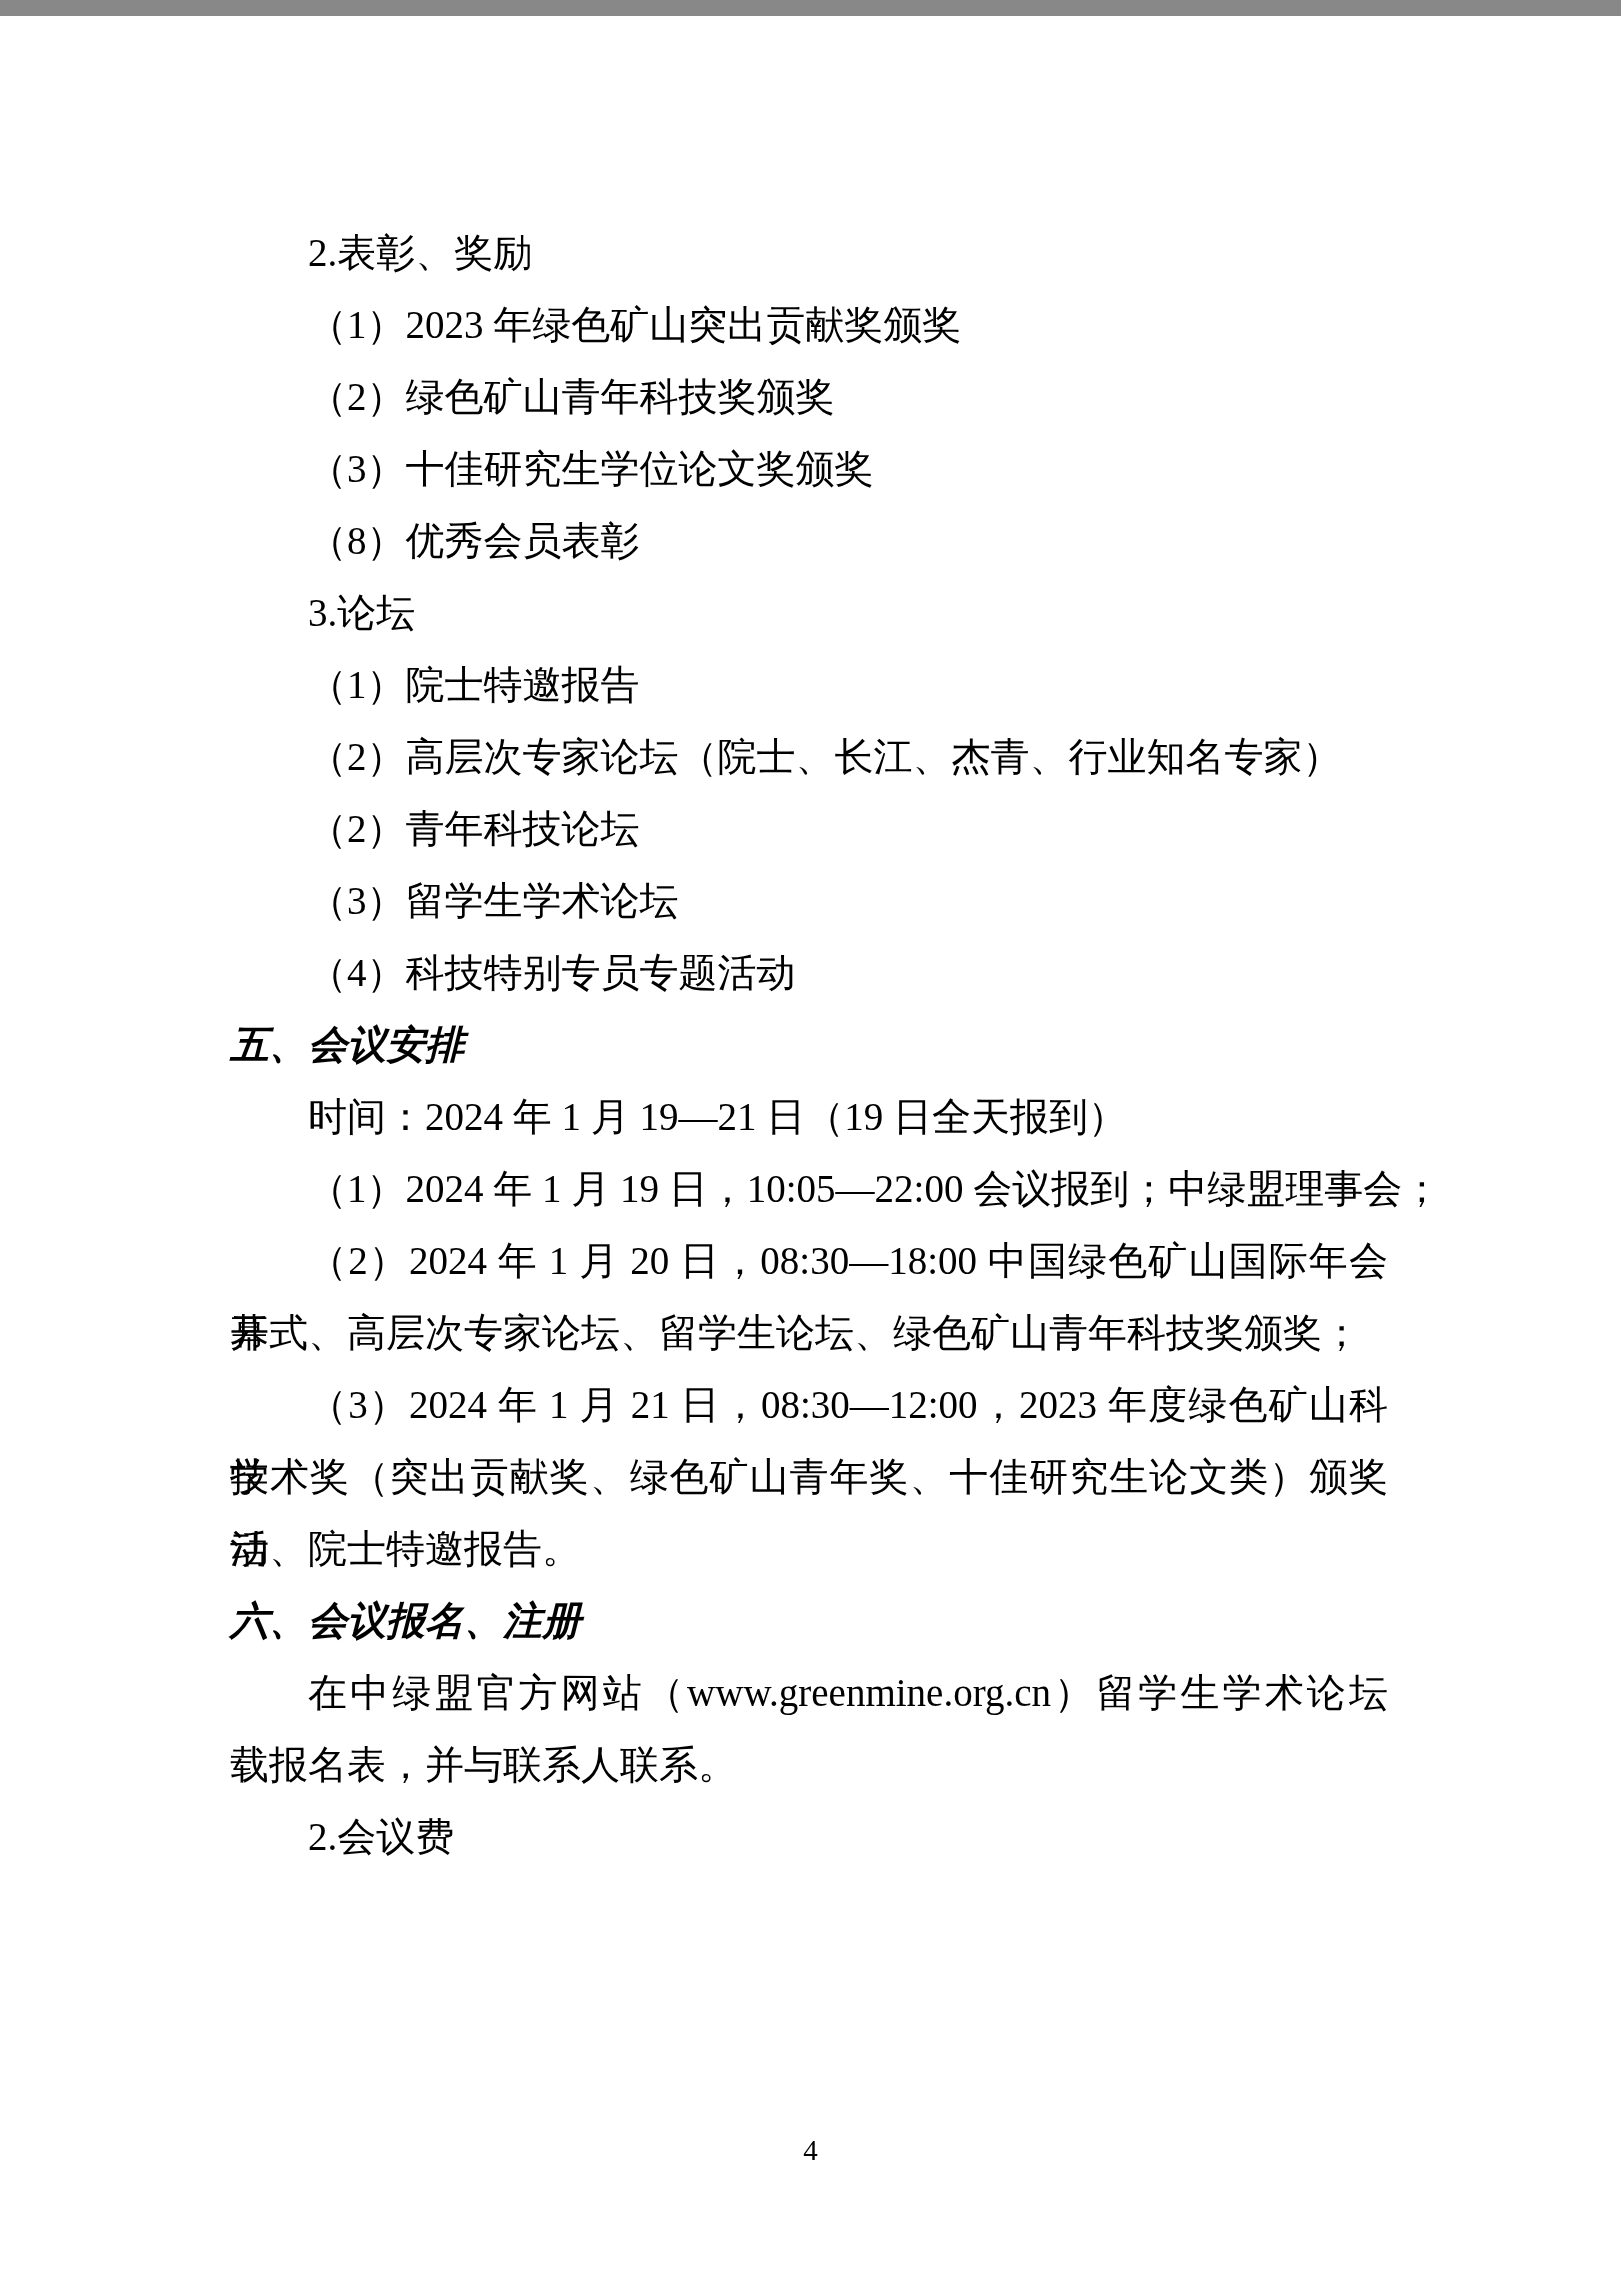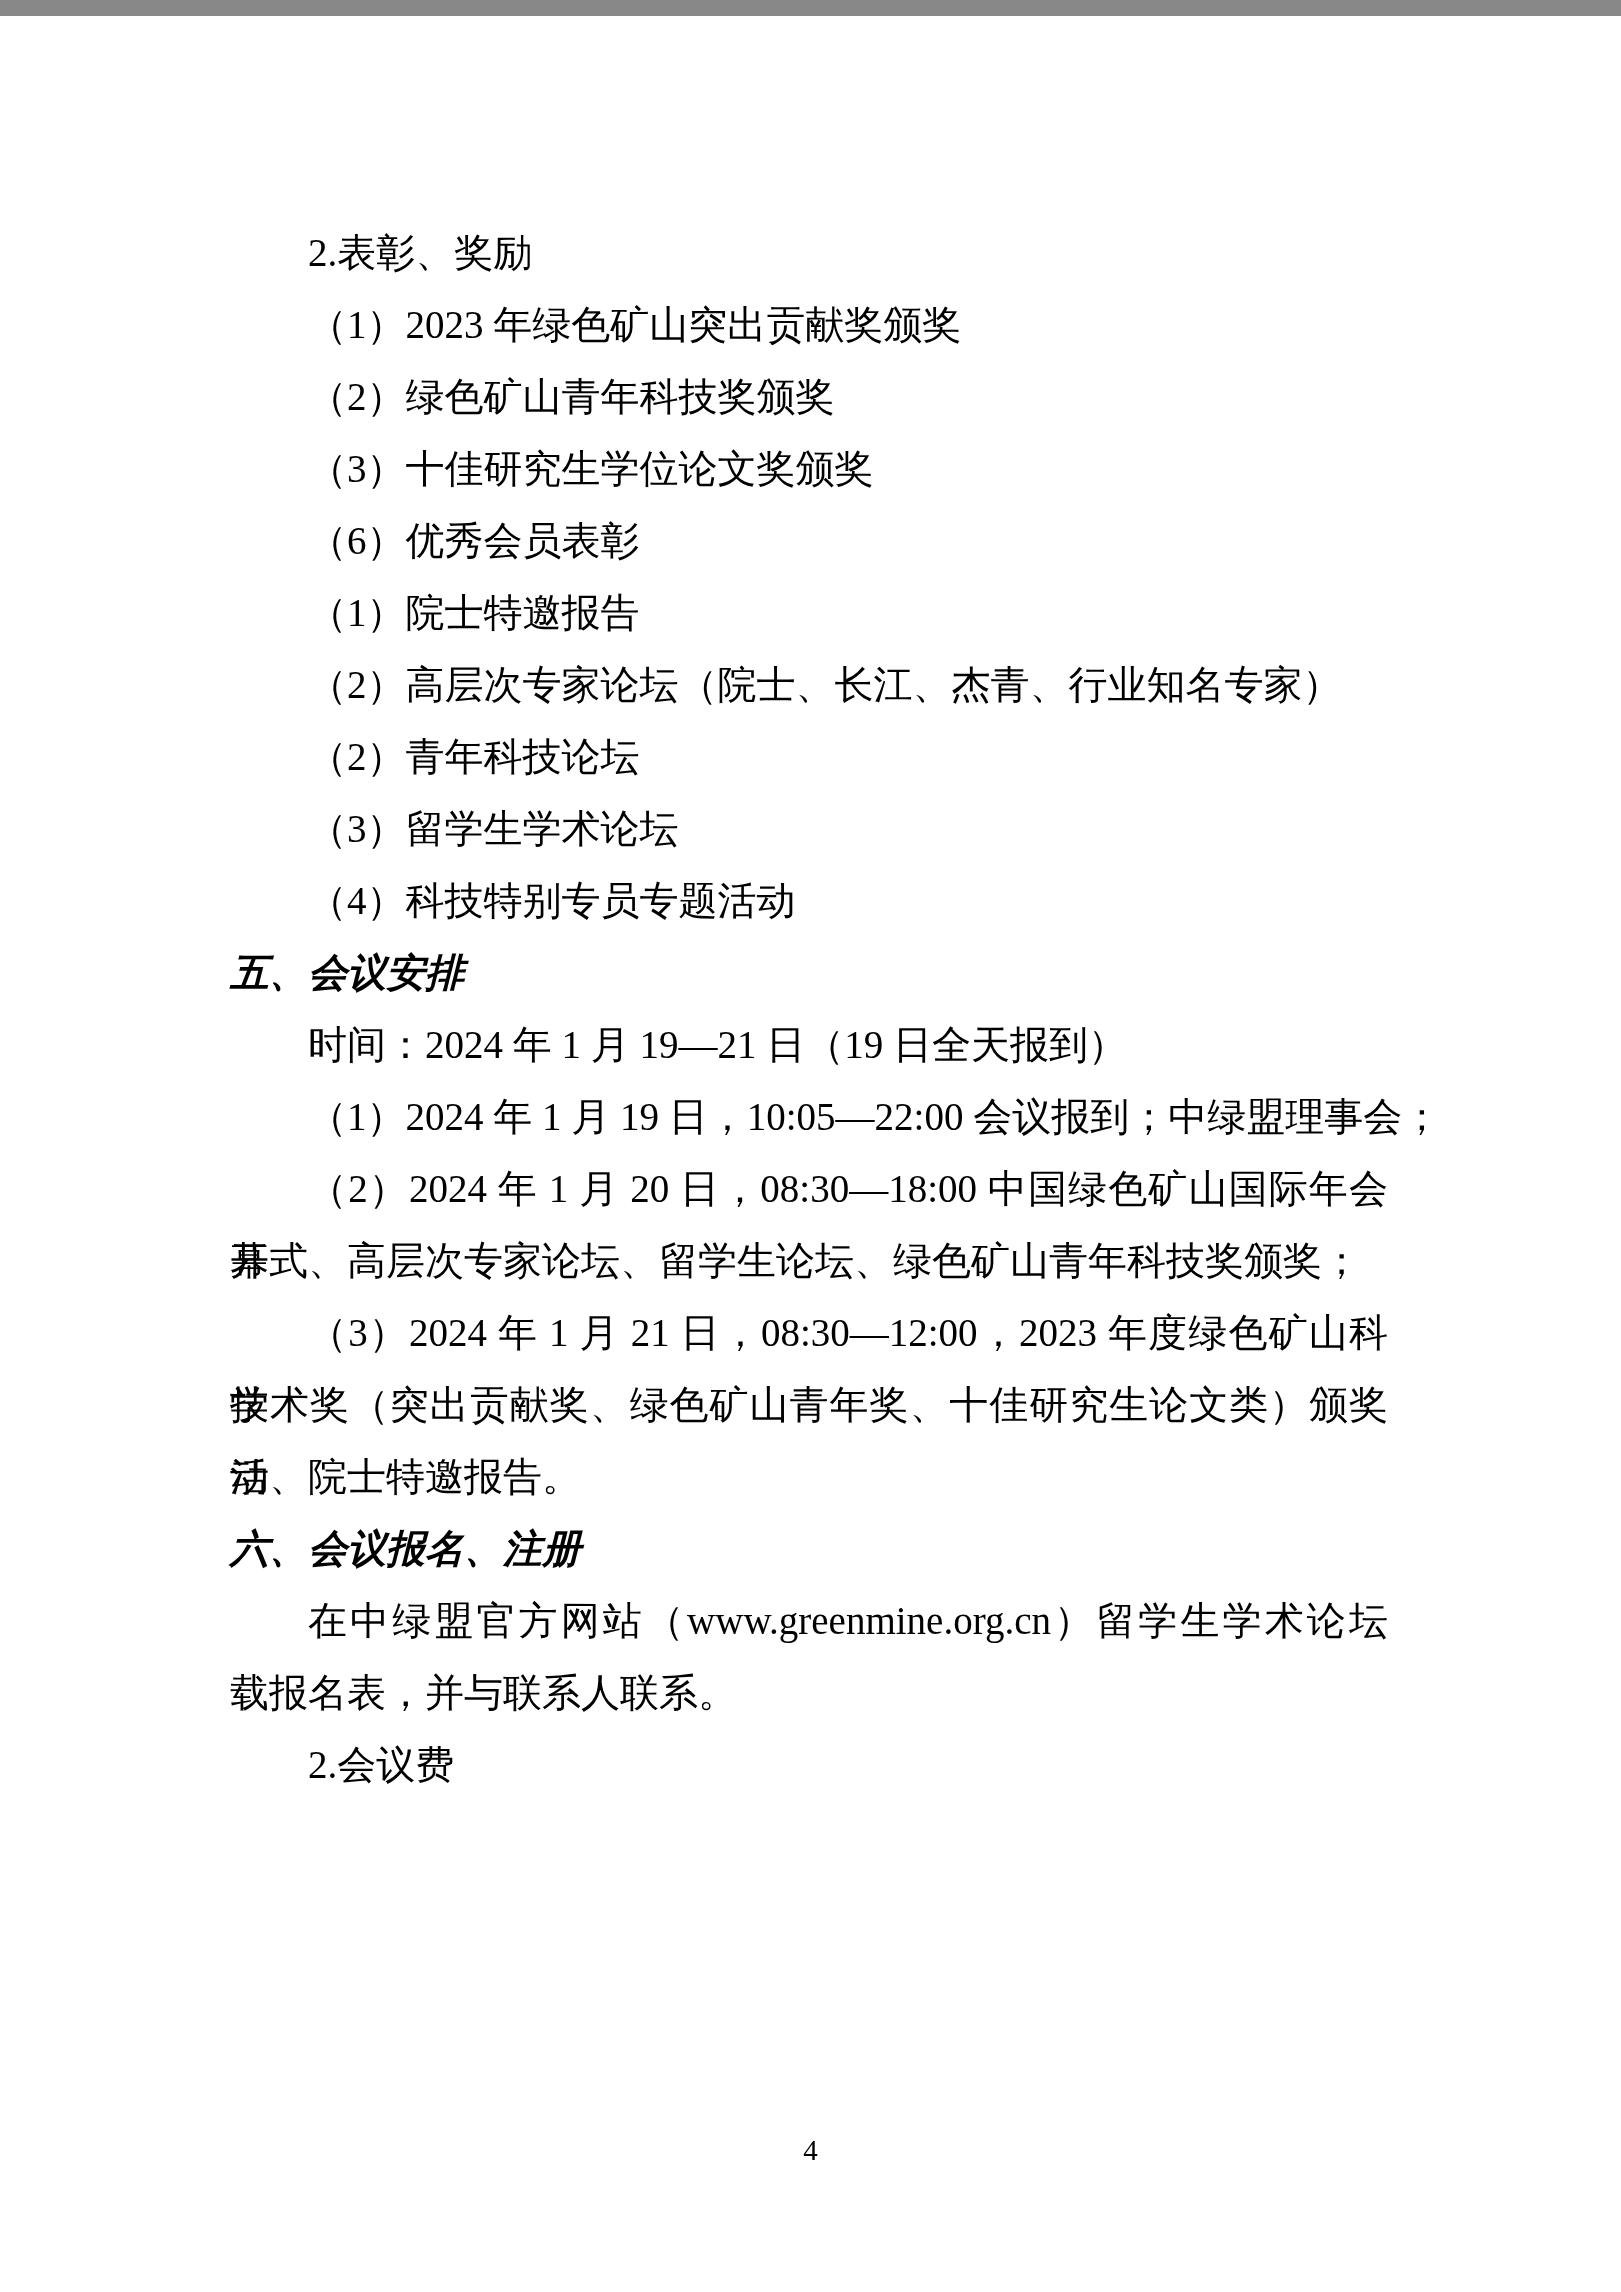--- a/index.html
+++ b/index.html
@@ -40,21 +40,22 @@
 </style>
 </head>
 <body>
 
 <div class="page">
   <div class="content" id="doc-content">
       <div class="line indent">2.表彰、奖励</div>
       <div class="line indent">（1）2023 年绿色矿山突出贡献奖颁奖</div>
       <div class="line indent">（2）绿色矿山青年科技奖颁奖</div>
       <div class="line indent">（3）十佳研究生学位论文奖颁奖</div>
-      <div class="line indent">（6）优秀会员表彰</div>
+      <div class="line indent">（8）优秀会员表彰</div>
+      <div class="line indent">3.论坛</div>
       <div class="line indent">（1）院士特邀报告</div>
       <div class="line indent">（2）高层次专家论坛（院士、长江、杰青、行业知名专家）</div>
       <div class="line indent">（2）青年科技论坛</div>
       <div class="line indent">（3）留学生学术论坛</div>
       <div class="line indent">（4）科技特别专员专题活动</div>
       <div class="line bold">五、会议安排</div>
       <div class="line indent">时间：2024 年 1 月 19—21 日（19 日全天报到）</div>
       <div class="line indent">（1）2024 年 1 月 19 日，10:05—22:00 会议报到；中绿盟理事会；</div>
       <div class="line indent stretch">（2）2024 年 1 月 20 日，08:30—18:00 中国绿色矿山国际年会开</div>
       <div class="line">幕式、高层次专家论坛、留学生论坛、绿色矿山青年科技奖颁奖；</div>

